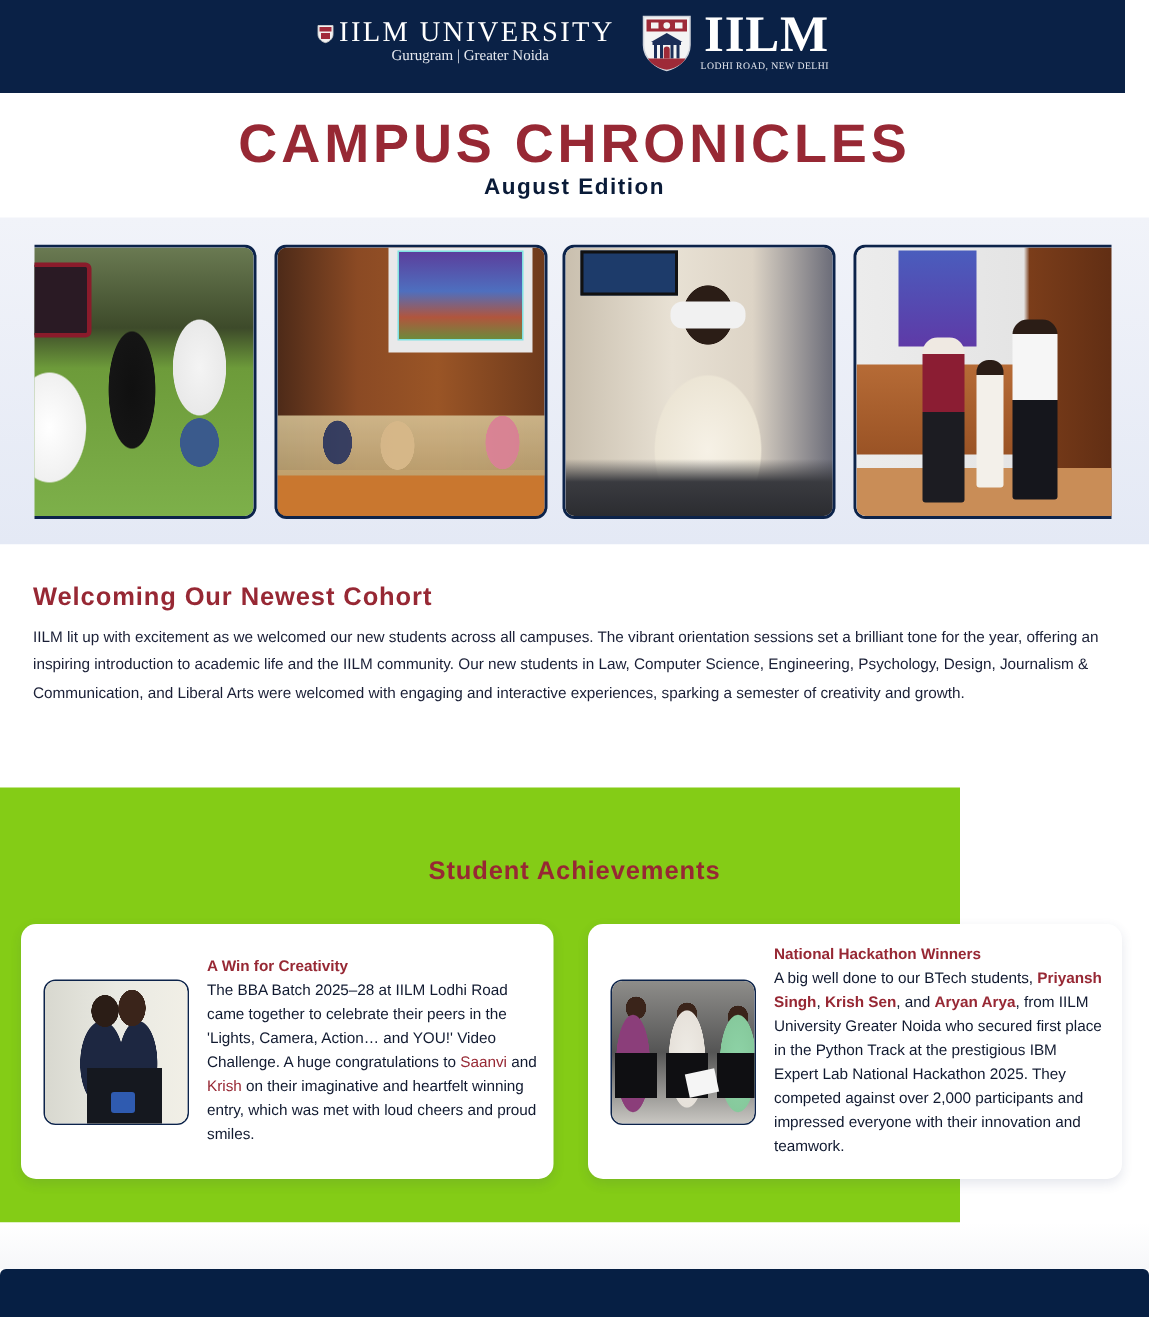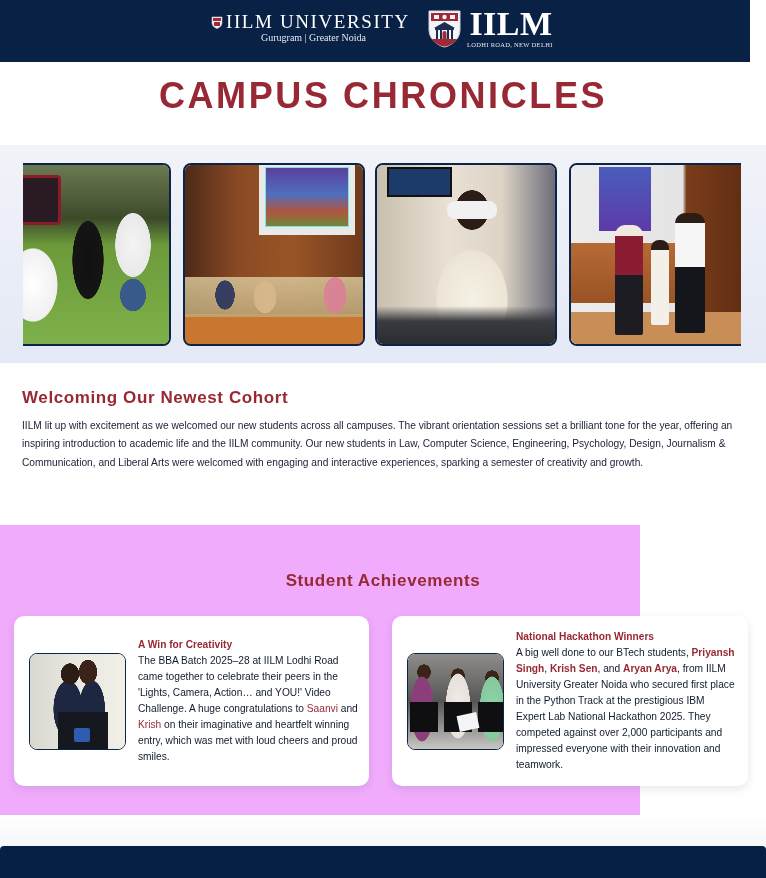--- a/index.html
+++ b/index.html
@@ -102,21 +102,21 @@
   .welcome h2 {
     position: absolute; left: 22px; top: 25px; color: #972834; font-size: 17px; font-weight: bold; letter-spacing: 0.6px; line-height: 20px;
   }
   .welcome p {
     position: absolute; left: 22px; top: 54px; width: 720px; font-size: 10.2px; line-height: 18.3px; color: #1a1f36;
   }
 
   
   .achievements {
     position: absolute; top: 525px; left: 0; width: 640px; height: 290px;
-    background: #f0abfc;
+    background: #84cc16;
     text-decoration: underline;
   }
   .achievements h2 {
     position: absolute; left: 0; top: 46px; width: 766px; text-align: center;
     color: #972834; font-size: 17px; font-weight: bold; letter-spacing: 0.6px;
   }
   .card {
     position: absolute; top: 91px; height: 170px; background: #ffffff; border-radius: 10px;
     box-shadow: 0 3px 8px rgba(40, 60, 110, 0.12);
   }
@@ -197,20 +197,21 @@
   </div>
 
   <div class="logo-right">
     <div class="big">IILM</div>
     <div class="small">LODHI ROAD, NEW DELHI</div>
   </div>
 </header>
 
 <section class="title-block">
   <h1>CAMPUS CHRONICLES</h1>
+  <div class="edition">August Edition</div>
 </section>
 
 <section class="gallery">
   <div class="track">
     <div class="photo p1" title="Students playing tug of war on campus lawn">
       <div class="scene"></div>
       <div class="board"></div>
     </div>
     <div class="photo p2" title="Panel seated on stage during orientation ceremony with presentation screen">
       <div class="scene"></div>

